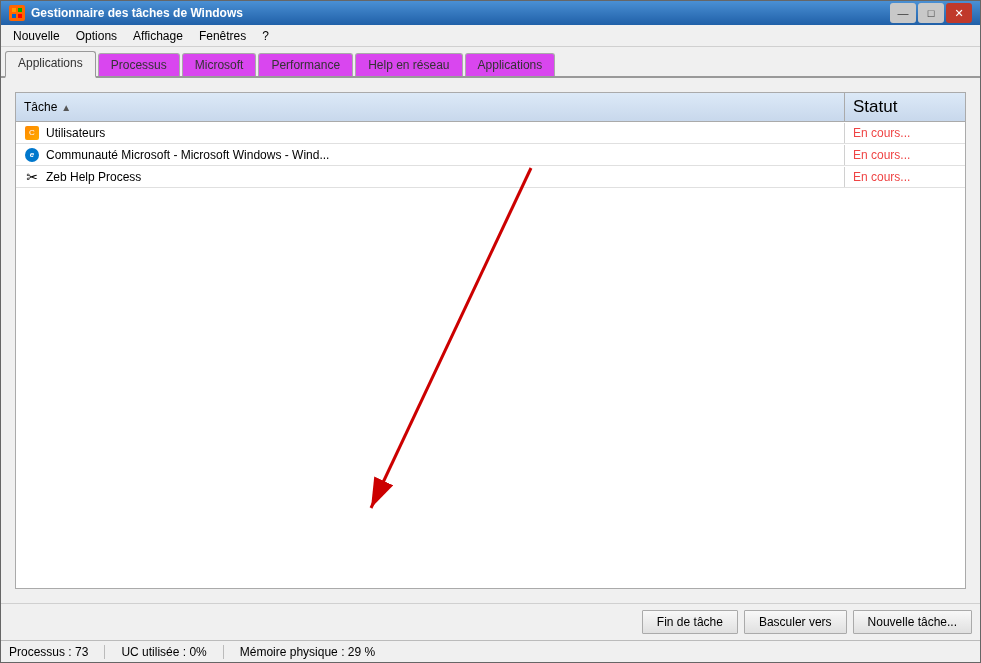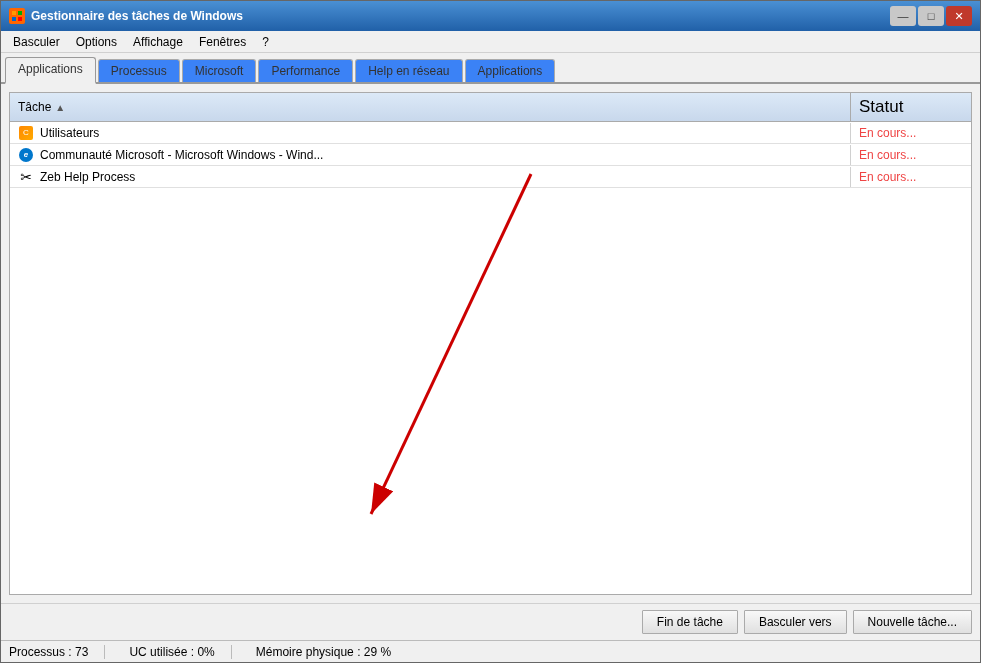--- a/index.html
+++ b/index.html
@@ -17,21 +17,21 @@
       height: 663px;
       background: #f0f0f0;
       border: 1px solid #666;
       display: flex;
       flex-direction: column;
     }
 
     
     .title-bar {
       background: linear-gradient(to bottom, #4a90d4 0%, #2060a8 100%);
-      height: 30px;
+      height: 24px;
       display: flex;
       align-items: center;
       justify-content: space-between;
       padding: 0 8px;
       flex-shrink: 0;
     }
 
     .title-bar-left {
       display: flex;
       align-items: center;
@@ -101,42 +101,42 @@
       border-bottom: 2px solid #999;
       flex-shrink: 0;
     }
 
     .tab {
       padding: 4px 12px;
       border: 1px solid #aaa;
       border-bottom: none;
       cursor: pointer;
       font-size: 12px;
-      background: #3b82f6;
+      background: #d946ef;
       color: #333;
       margin-right: 2px;
       border-radius: 3px 3px 0 0;
       white-space: nowrap;
     }
 
     .tab.active {
       background: #f0f0f0;
       border-color: #999;
       border-bottom: 2px solid #f0f0f0;
       font-weight: normal;
       z-index: 1;
       margin-bottom: -2px;
       padding-bottom: 6px;
     }
 
     
     .main-content {
       flex: 1;
       background: #f0f0f0;
-      padding: 8px;
+      padding: 14px;
       overflow: hidden;
       display: flex;
       flex-direction: column;
     }
 
     
     .task-table {
       flex: 1;
       border: 1px solid #aaa;
       background: white;
@@ -238,21 +238,21 @@
     
     .status-bar {
       background: #f0f0f0;
       border-top: 1px solid #bbb;
       height: 22px;
       display: flex;
       align-items: center;
       padding: 0 8px;
       flex-shrink: 0;
       font-size: 12px;
-      gap: 8px;
+      gap: 0;
     }
 
     .status-item {
       padding: 0 16px 0 0;
       border-right: 1px solid #bbb;
       margin-right: 16px;
       white-space: nowrap;
     }
 
     .status-item:last-child {
@@ -331,21 +331,21 @@
       <span>Gestionnaire des tâches de Windows</span>
     </div>
     <div class="title-bar-controls">
       <button class="title-btn title-btn-minimize">—</button>
       <button class="title-btn title-btn-maximize">□</button>
       <button class="title-btn title-btn-close">✕</button>
     </div>
   </div>
 
   <div class="menu-bar">
-    <div class="menu-item">Basculer</div>
+    <div class="menu-item">Nouvelle</div>
     <div class="menu-item">Options</div>
     <div class="menu-item">Affichage</div>
     <div class="menu-item">Fenêtres</div>
     <div class="menu-item">?</div>
   </div>
 
   <div class="tab-bar">
     <div class="tab active">Applications</div>
     <div class="tab">Processus</div>
     <div class="tab">Microsoft</div>

